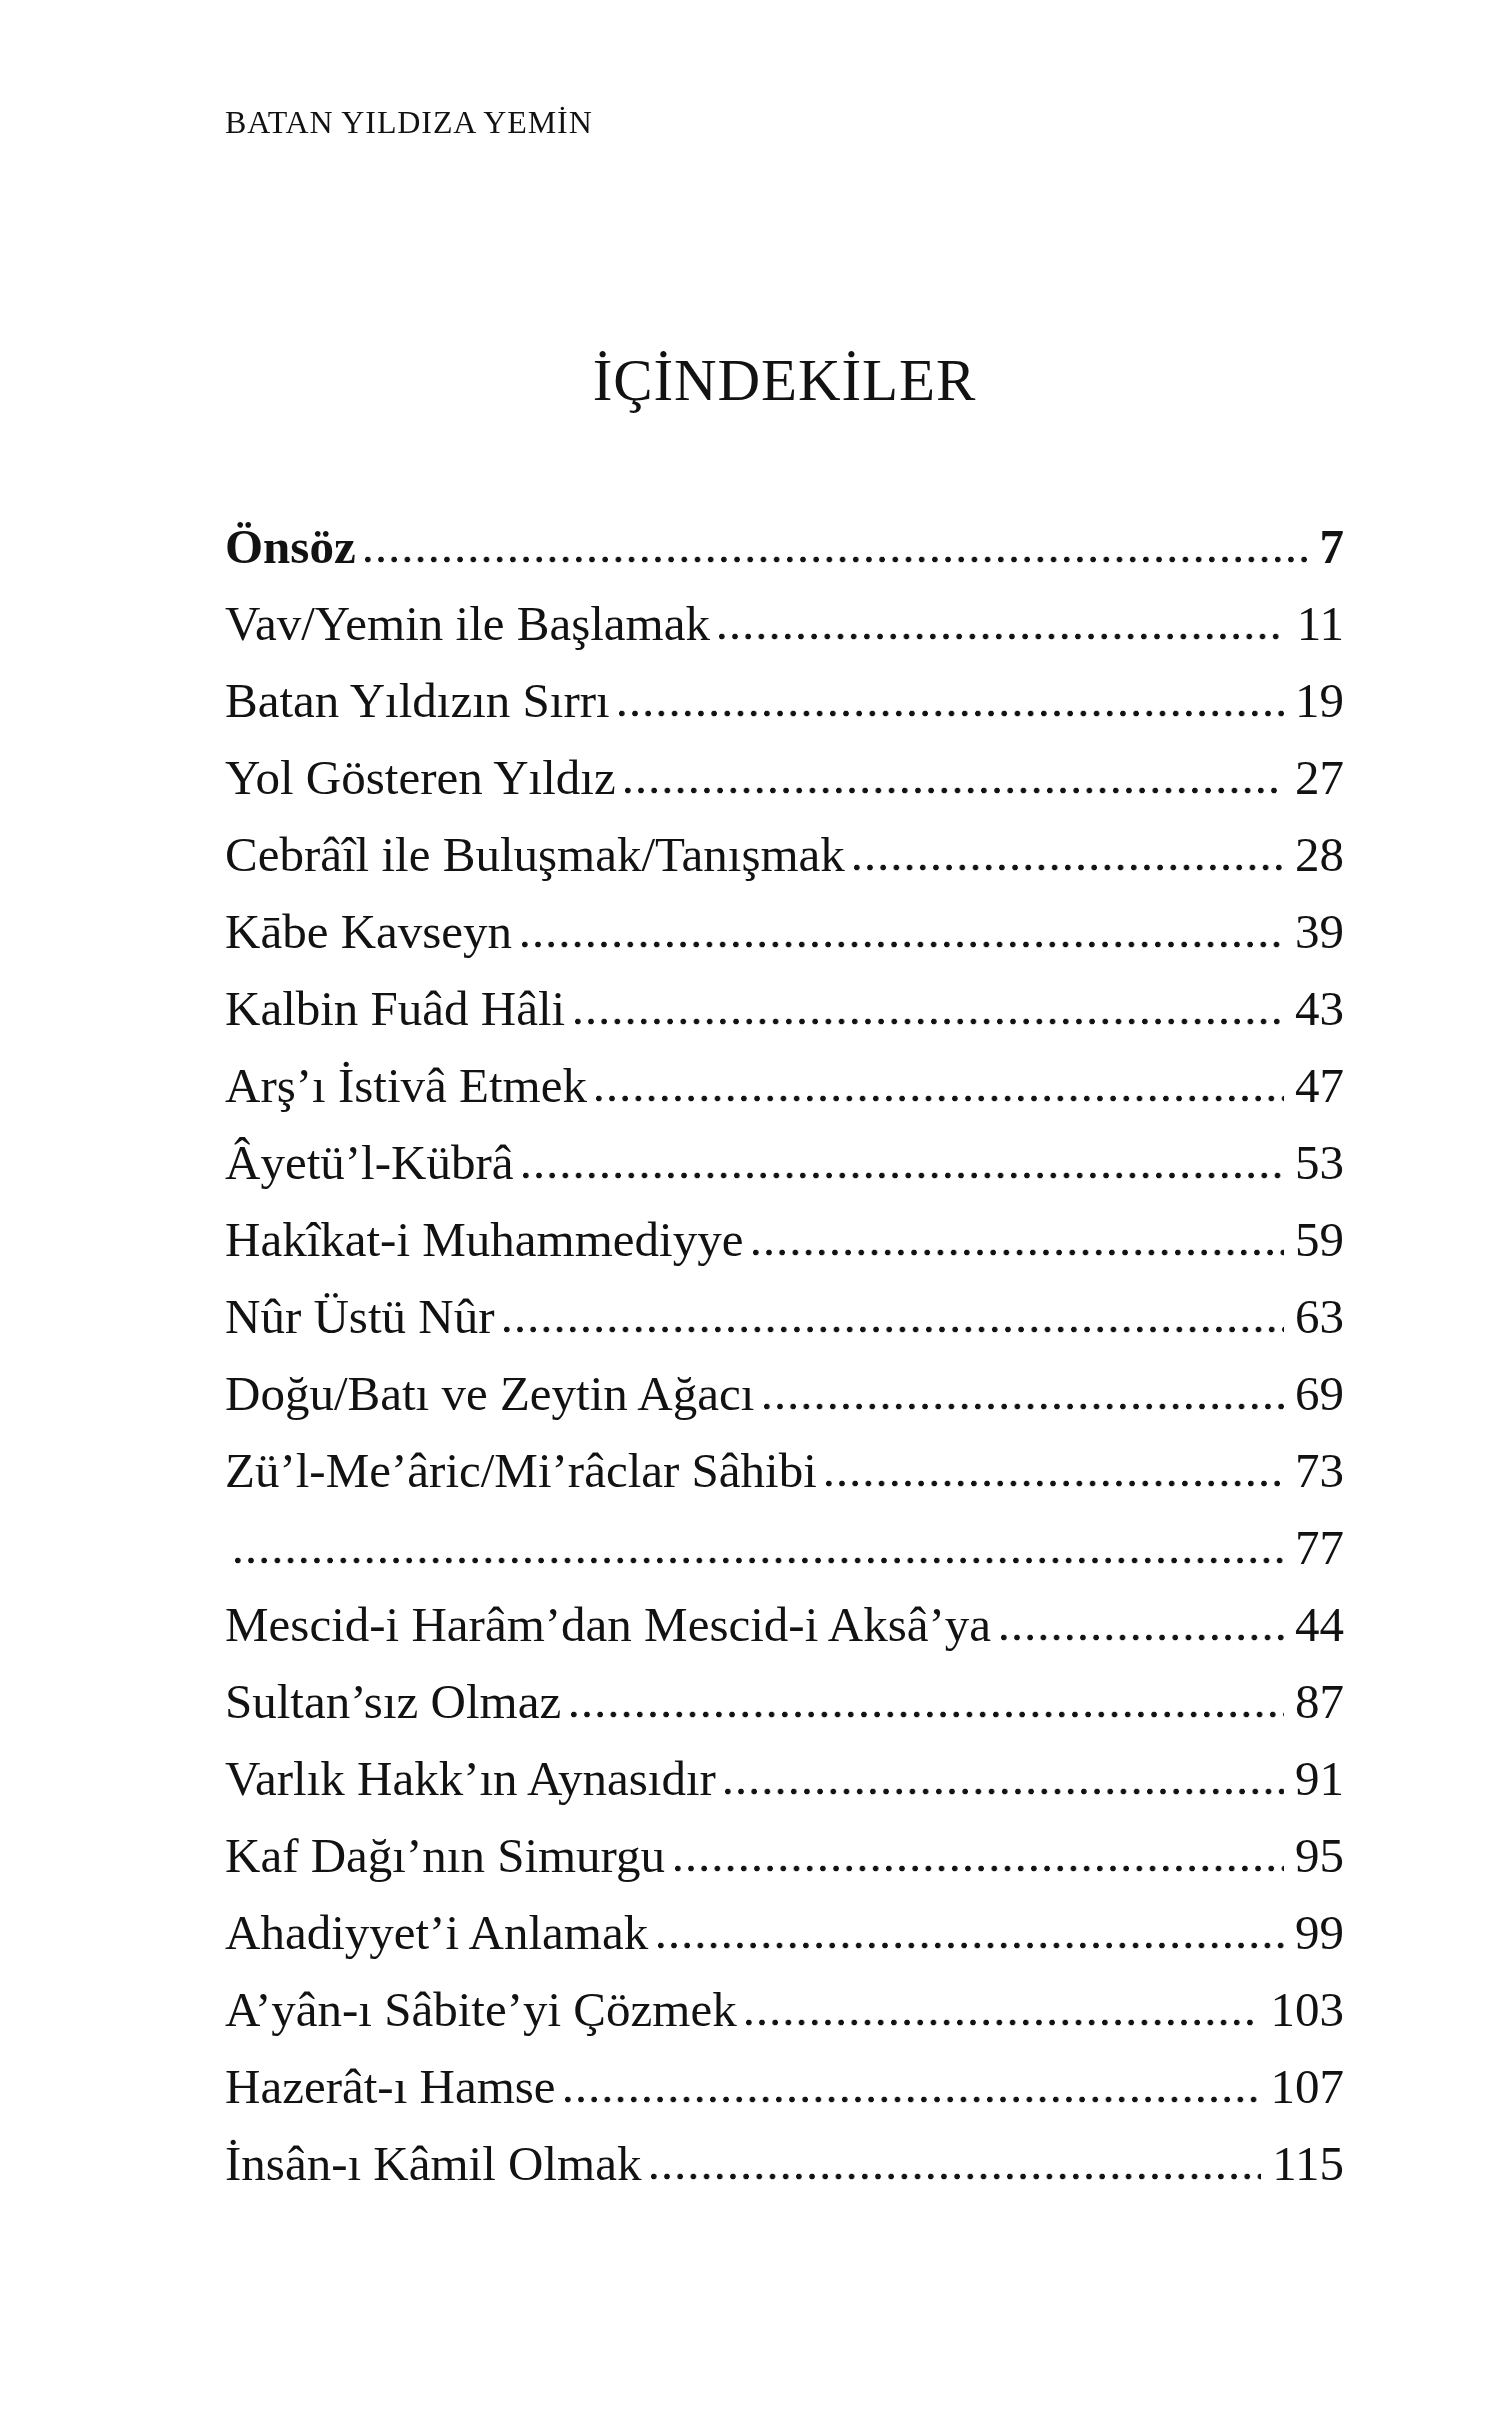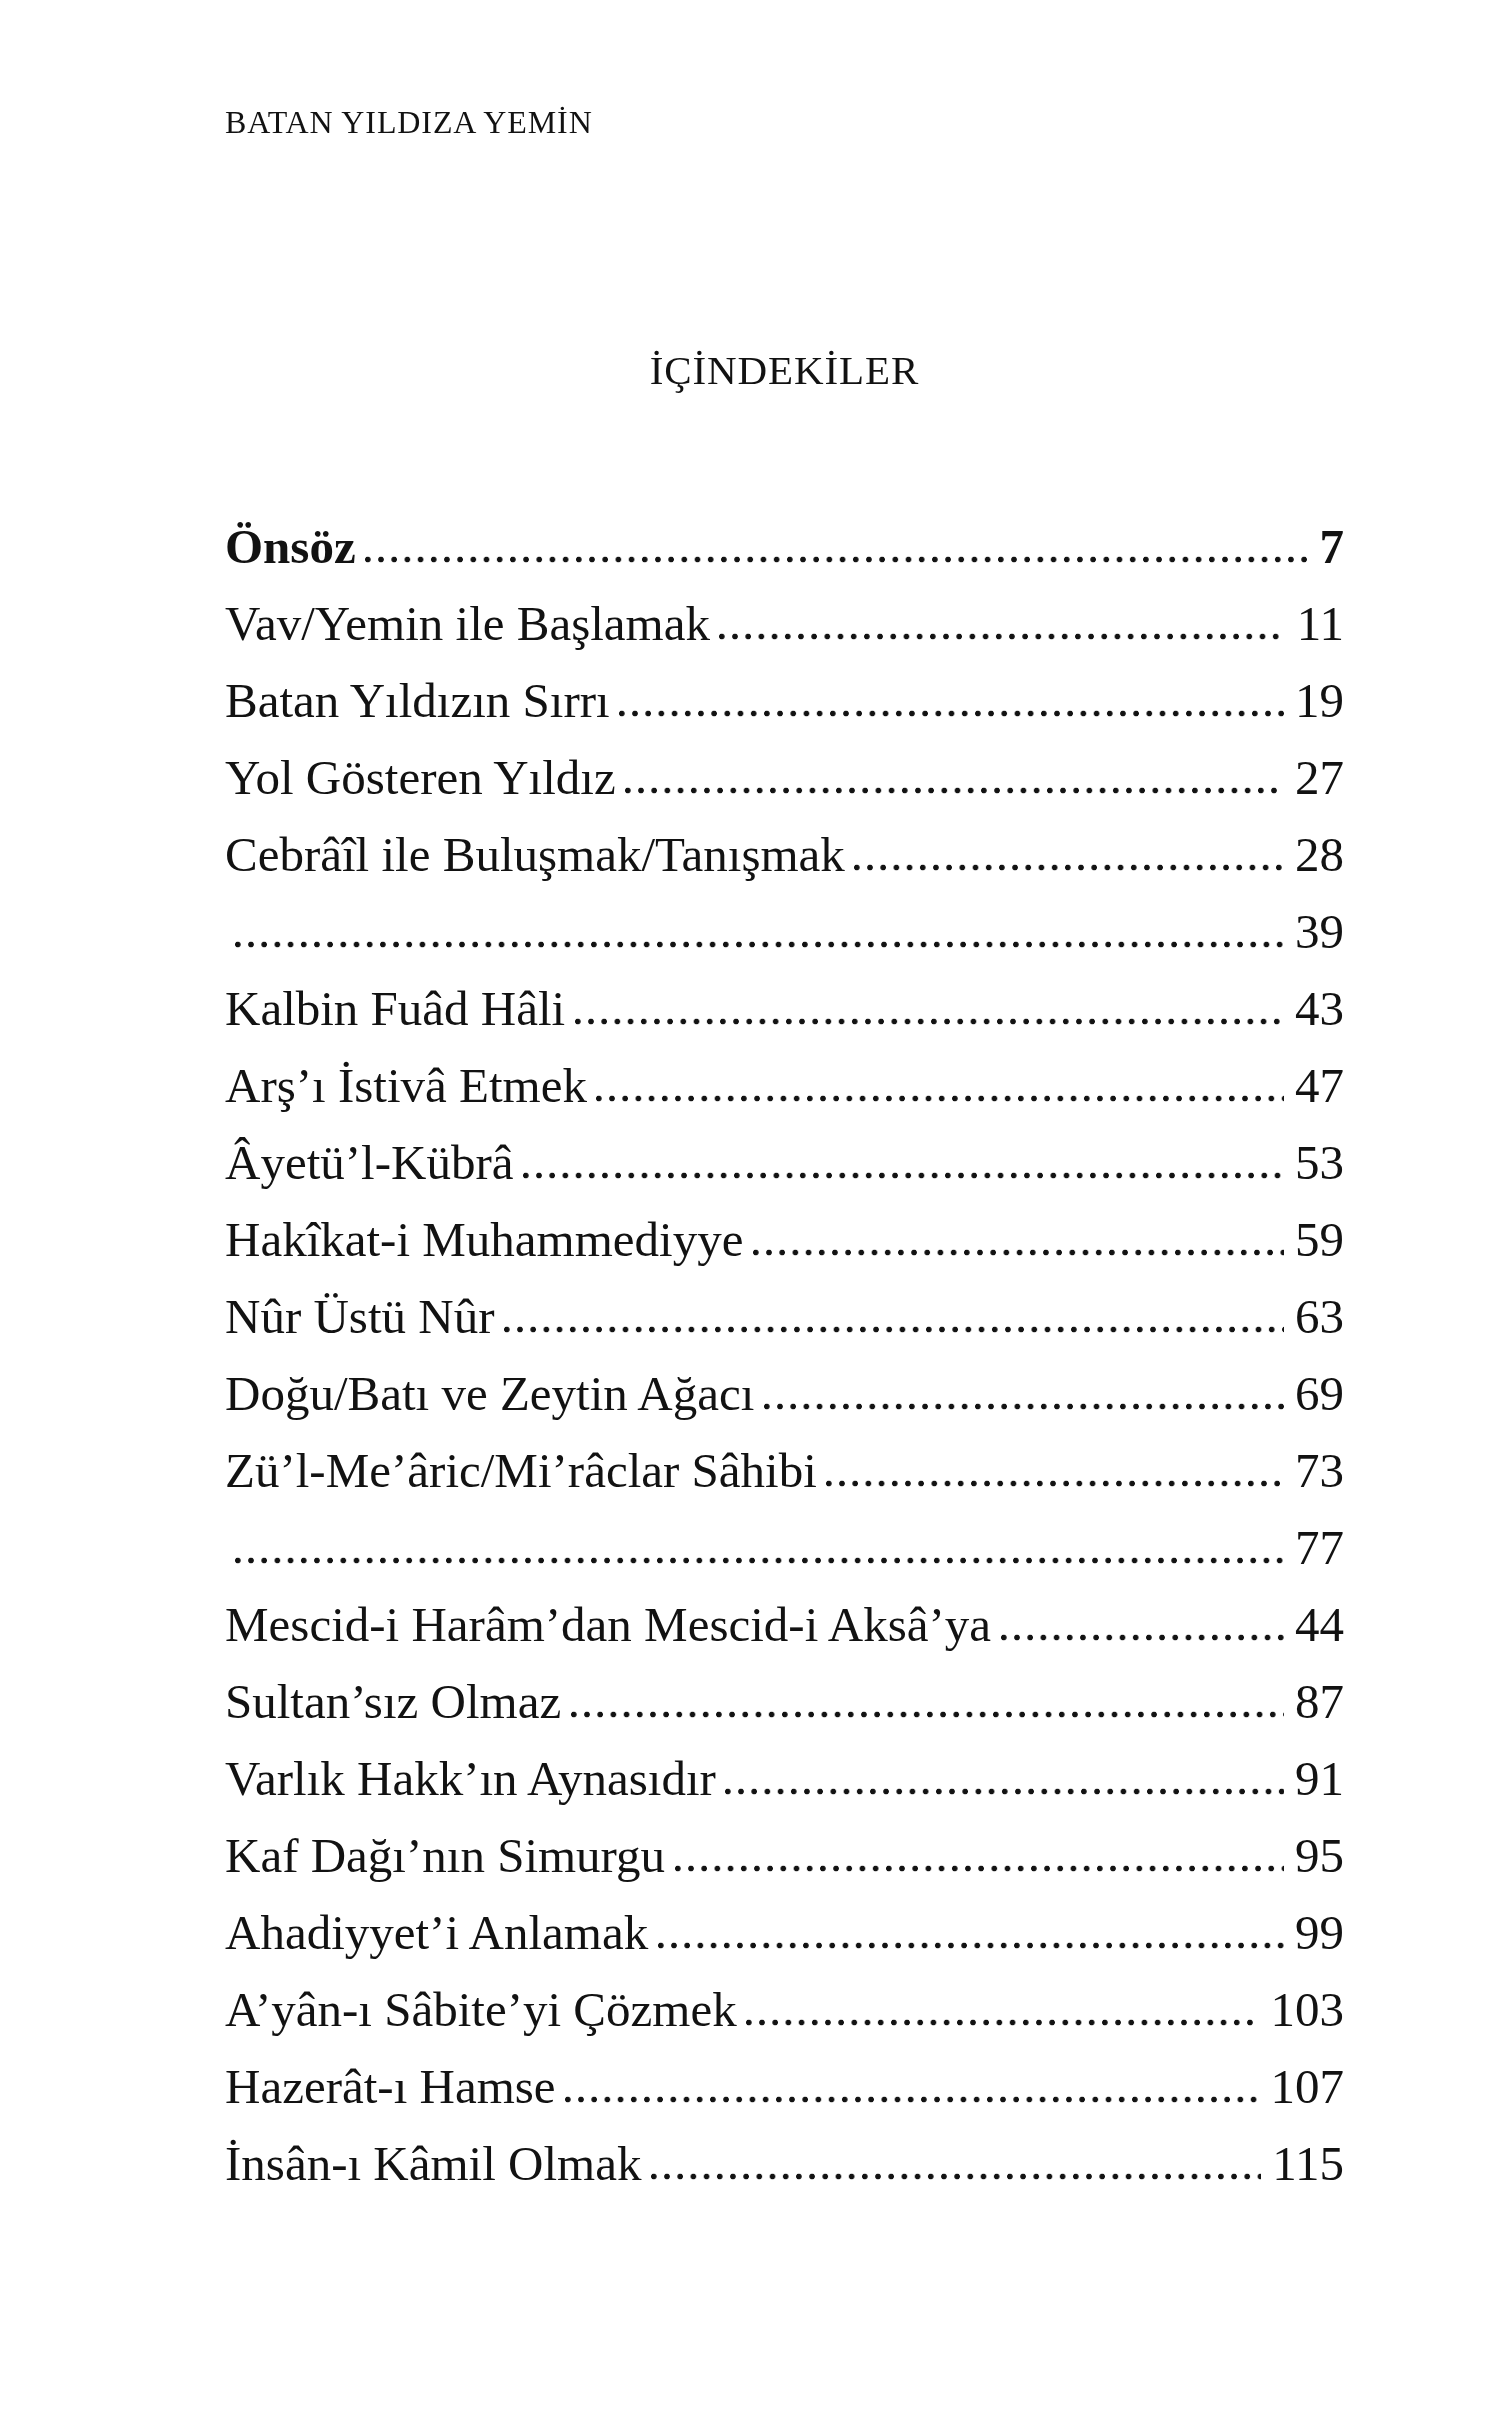--- a/index.html
+++ b/index.html
@@ -24,21 +24,21 @@
     font-size: 32px;
     letter-spacing: 0.9px;
     white-space: nowrap;
   }
   .toc-title {
     position: absolute;
     left: 225px;
     top: 346px;
     width: 1119px;
     margin: 0;
-    font-size: 41px;
+    font-size: 59px;
     font-weight: normal;
     text-align: center;
     letter-spacing: 0.9px;
     white-space: nowrap;
   }
   .toc {
     position: absolute;
     left: 225px;
     top: 508px;
     width: 1119px;
@@ -104,20 +104,21 @@
     <span class="toc-page">27</span>
   </div>
 
   <div class="toc-row">
     <span class="toc-label">Cebrâîl ile Buluşmak/Tanışmak</span>
     <span class="toc-leader"></span>
     <span class="toc-page">28</span>
   </div>
 
   <div class="toc-row">
+    <span class="toc-label">Kābe Kavseyn</span>
     <span class="toc-leader"></span>
     <span class="toc-page">39</span>
   </div>
 
   <div class="toc-row">
     <span class="toc-label">Kalbin Fuâd Hâli</span>
     <span class="toc-leader"></span>
     <span class="toc-page">43</span>
   </div>
 

